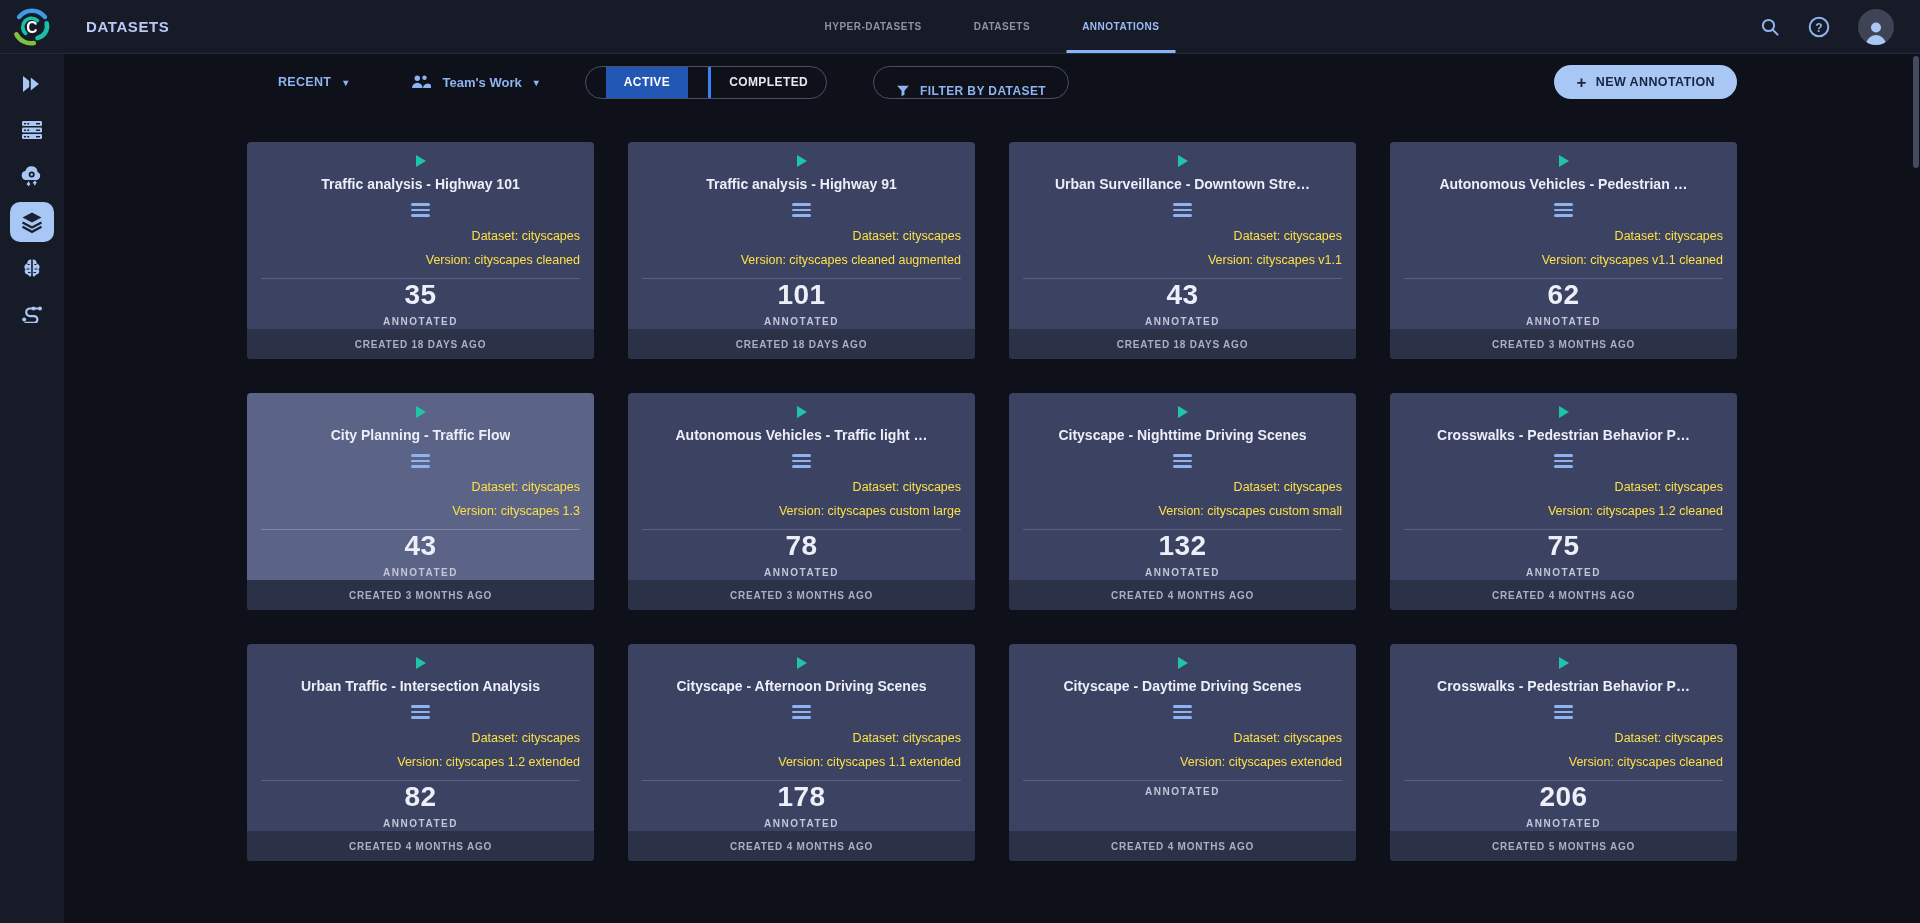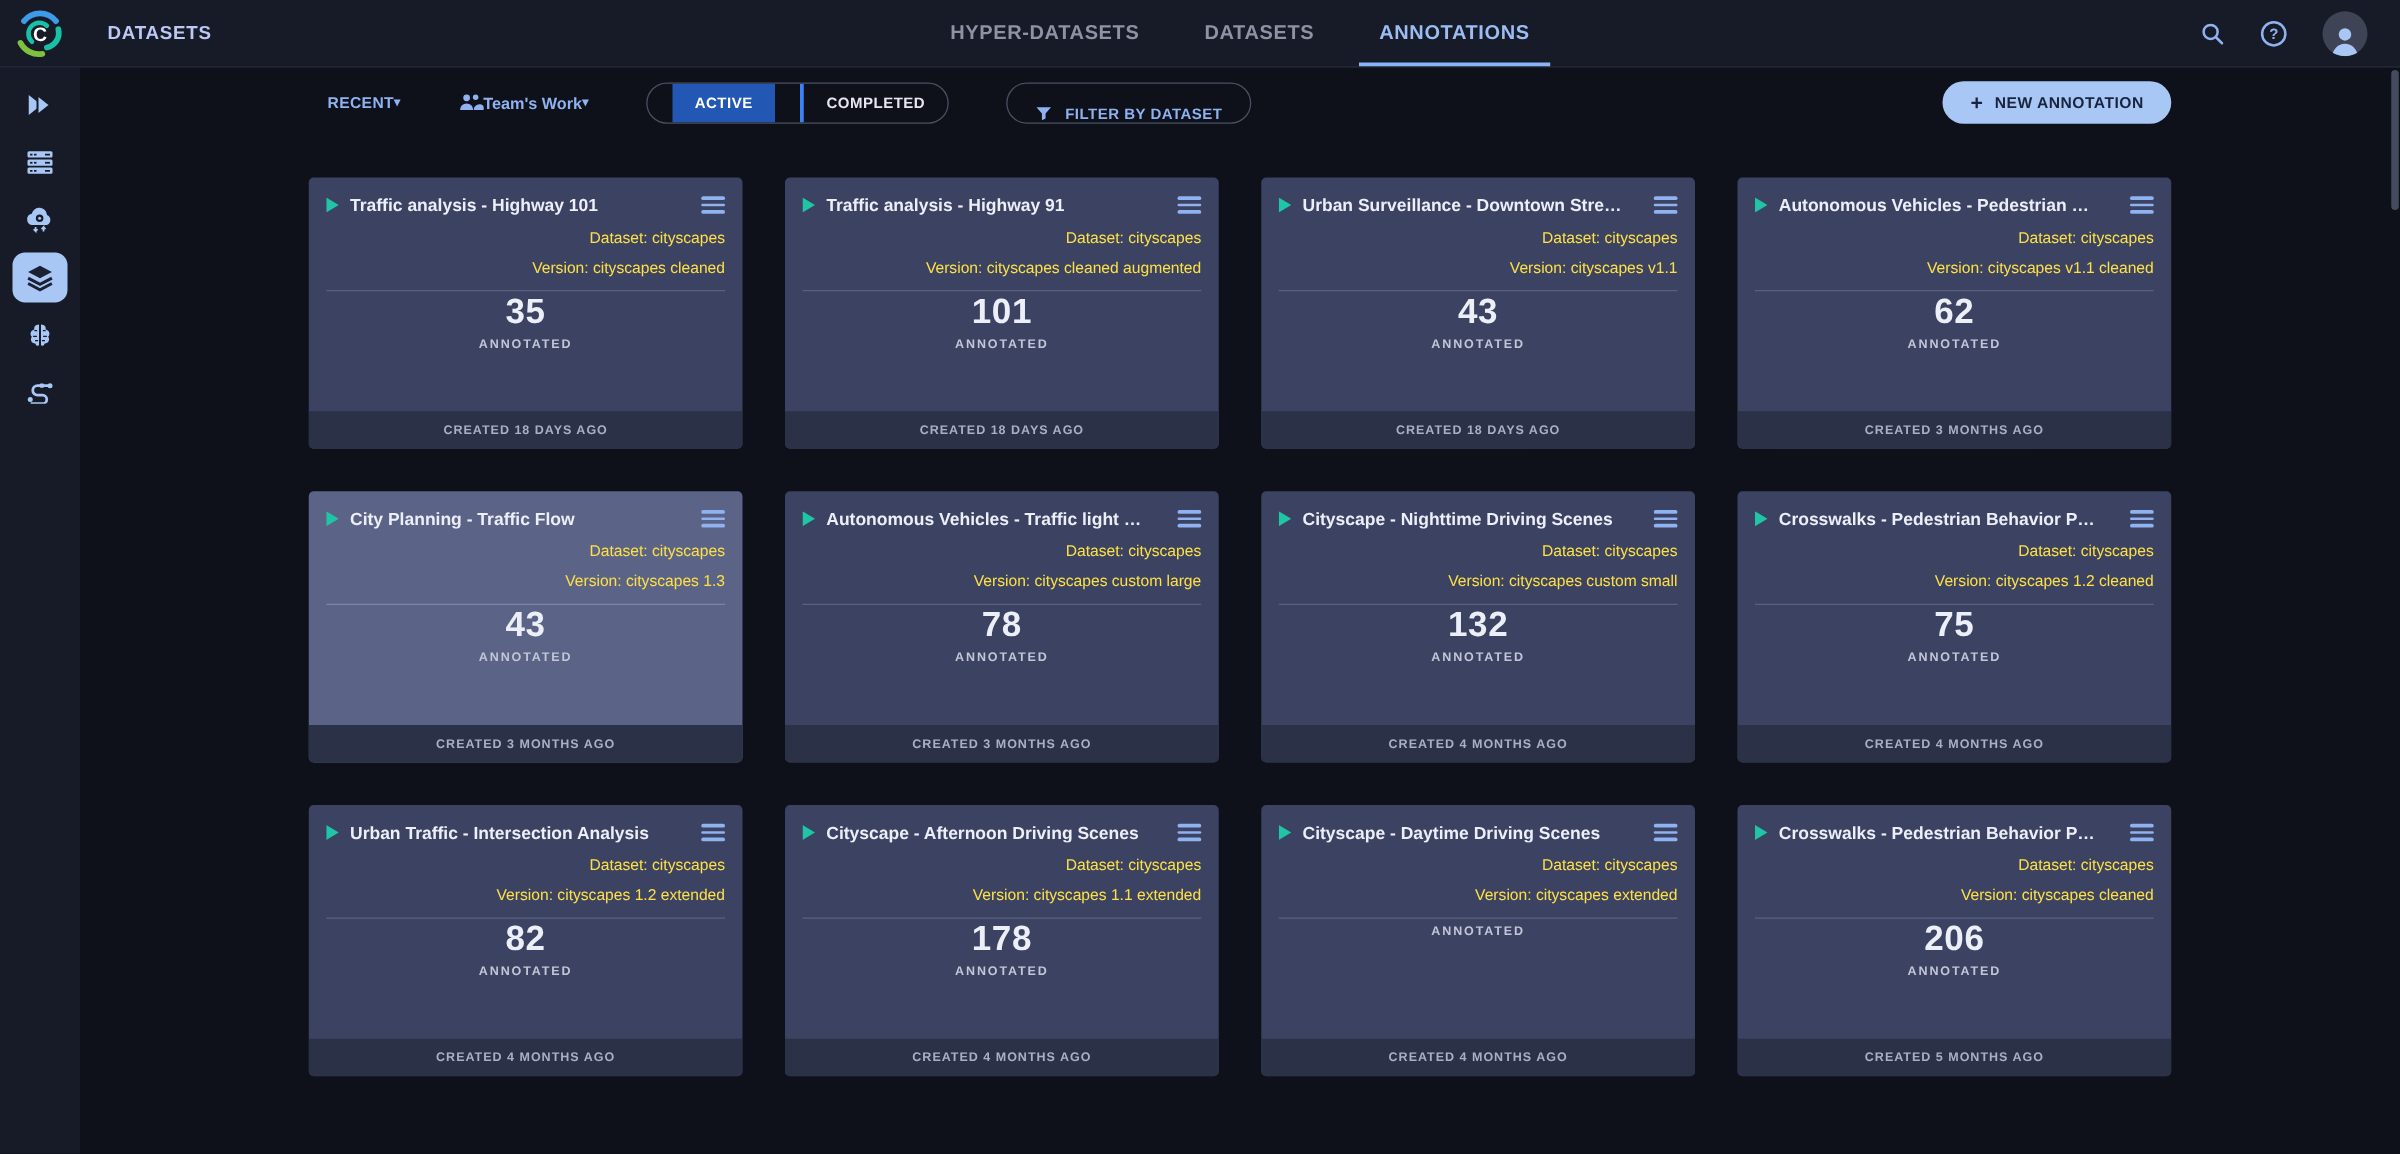--- a/index.html
+++ b/index.html
@@ -17,21 +17,21 @@
     display:flex; align-items:center; z-index:10;
   }
   .logo-box { width:64px; display:flex; justify-content:center; align-items:center; }
   .page-title { color:#bcc8f5; font-weight:bold; font-size:15px; letter-spacing:.6px; margin-left:22px; }
   .tabs {
     position:absolute; left:50%; transform:translateX(calc(-50% + 32px));
     height:100%; display:flex; gap:48px; align-items:stretch;
   }
   .tab {
     display:flex; align-items:center; position:relative;
-    color:#8d93a3; font-size:16px; font-weight:bold; letter-spacing:.5px;
+    color:#8d93a3; font-size:10px; font-weight:bold; letter-spacing:.5px;
     padding:0 2px; cursor:pointer;
   }
   .tab.active { color:#9cbcf4; }
   .tab.active::after {
     content:""; position:absolute; left:-14px; right:-14px; bottom:0; height:3px;
     background:#8ab4f8;
   }
   .header-icons { margin-left:auto; display:flex; align-items:center; gap:28px; margin-right:26px; }
   .hicon { cursor:pointer; display:flex; align-items:center; justify-content:center; }
   .avatar { width:36px; height:36px; border-radius:50%; background:#3e4455; display:flex; align-items:flex-end; justify-content:center; overflow:hidden; }
@@ -49,22 +49,22 @@
   .side-item.active { background:#a9c7f5; }
 
   
   .main { position:absolute; top:54px; left:64px; right:0; bottom:0; overflow:hidden; }
   .container { width:1490px; margin:0 auto; }
 
   
   .toolbar { display:flex; align-items:center; margin-top:8px; height:40px; padding-left:15px; }
   .tool-group { display:flex; align-items:center; gap:46px; }
   .sort-ctl, .team-ctl {
-    display:flex; align-items:center; gap:0; cursor:pointer;
-    color:#8fb2f0; font-size:12.5px; font-weight:bold; letter-spacing:.3px;
+    display:flex; align-items:center; gap:12px; cursor:pointer;
+    color:#8fb2f0; font-size:12.5px; font-weight:bold; letter-spacing:.3px;margin-left:16px;
   }
   .team-ctl { font-size:13px; letter-spacing:0; }
   .caret { font-size:10px; color:#8fb2f0; }
   .segmented {
     display:flex; height:33px; border:1px solid #4a5165; border-radius:17px; overflow:hidden;
   }
   .seg {
     display:flex; align-items:center; padding:12px 18px;
     font-size:12px; font-weight:bold; letter-spacing:.4px; color:#e6e8ee; cursor:pointer;margin-left:20px;
   }
@@ -87,21 +87,21 @@
   .grid {
     margin-top:40px;
     display:grid; grid-template-columns:repeat(4, 1fr);
     column-gap:34px; row-gap:34px;
   }
   .card {
     height:217px; background:#3b4262; border-radius:4px;
     display:flex; flex-direction:column; overflow:hidden; cursor:pointer;
   }
   .card.highlight { background:#5b6387; }
-  .card-head { display:flex; align-items:center; gap:9px; padding:13px 14px 0 14px; }
+  .card-head { display:flex; align-items:center; gap:9px; padding:13px 14px 0 14px;flex-direction:column; }
   .play-icon { flex:0 0 auto; display:flex; }
   .card-title {
     flex:1; font-size:14px; font-weight:bold; color:#eceef8;
     white-space:nowrap; overflow:hidden; text-overflow:clip;
   }
   .menu-icon { flex:0 0 auto; width:19px; display:flex; flex-direction:column; gap:3px; cursor:pointer; padding:2px 0; }
   .menu-icon span { display:block; height:2.5px; border-radius:2px; background:#8fb2f0; }
   .card-meta { color:#fde047; font-size:12.5px; padding:0 14px; margin-top:10px;text-align:right; }
   .card-divider { border-top:1px solid #5a6180; margin:11px 14px 0 14px; }
   .card.highlight .card-divider { border-top-color:#7d84a6; }

